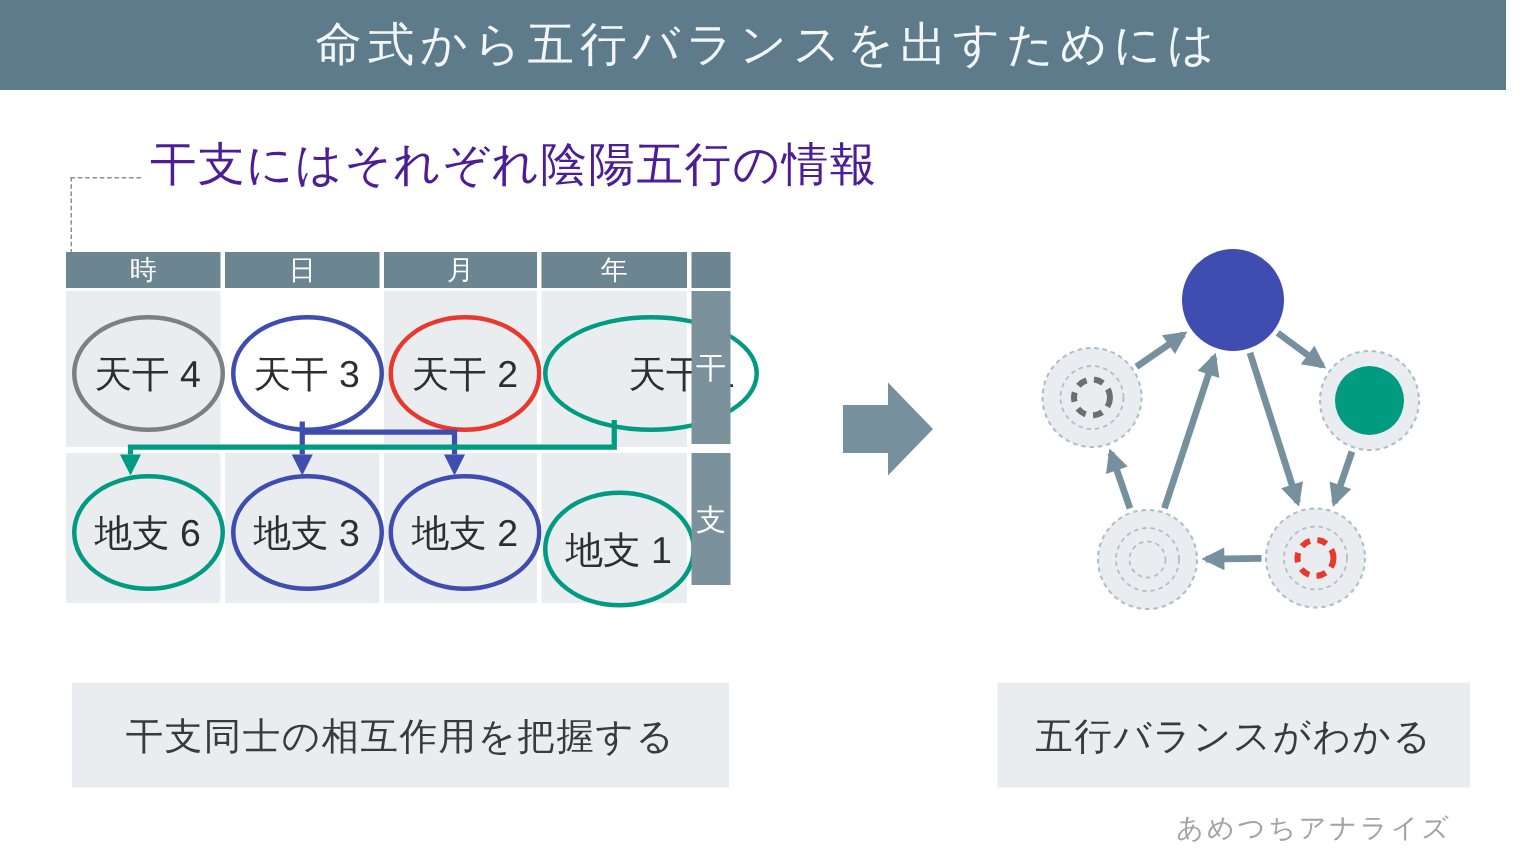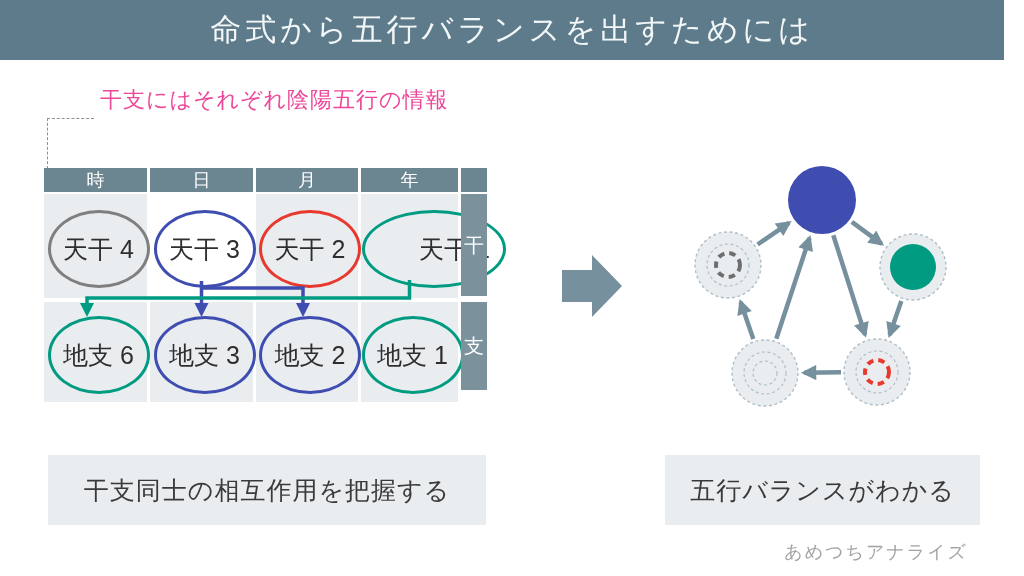--- a/index.html
+++ b/index.html
@@ -2,22 +2,22 @@
 <html><head>
 <meta charset="utf-8">
 <style>
   html,body{margin:0;padding:0;background:#fff;}
   .slide{position:relative;width:1004px;height:576px;background:#ffffff;overflow:hidden;
          font-family:"Liberation Sans","DejaVu Sans",sans-serif;}
   .titlebar{position:absolute;left:0;top:0;width:1024px;height:60px;
             display:flex;align-items:center;justify-content:center;}
   .titlebar span{color:#f2f6f7;font-family:"Liberation Serif","DejaVu Serif",serif;
                  font-size:31px;letter-spacing:4px;font-weight:500;}
-  .annotation{position:absolute;left:100px;top:84px;font-size:22px;line-height:31px;
-              color:#ec4899;letter-spacing:1px;}
+  .annotation{position:absolute;left:100px;top:94px;font-size:31px;line-height:31px;
+              color:#4c1d95;letter-spacing:1px;}
   .bracket{position:absolute;left:47px;top:118px;width:46px;height:50px;
            border-left:1px dashed #8f8f8f;border-top:1px dashed #8f8f8f;}
   .th,.side{position:absolute;display:flex;align-items:center;justify-content:center;
             color:#fff;font-family:"Liberation Serif","DejaVu Serif",serif;}
   .th{font-size:18px;}
   .side{font-size:20px;}
   .cell{position:absolute;}
   .oval{position:absolute;width:96px;height:72px;border:3px solid #3b82f6;border-radius:50%;
         display:flex;align-items:center;justify-content:center;font-size:25px;color:#2e2e2e;}
   .caption{position:absolute;top:455px;height:70px;display:flex;align-items:center;
@@ -55,21 +55,21 @@
       <div class="oval" style="left: 259px; top: 210px; border-color: rgb(232, 57, 47);">天干 2</div>
       <div class="cell" style="left: 361px; top: 194px; width: 97px; height: 104px; background: rgb(233, 237, 240);"></div>
       <div class="oval" style="left: 361.5px; top: 210px; border-color: rgb(1, 155, 130); padding-left: 42px;">天干 1</div>
       <div class="cell" style="left: 44px; top: 302px; width: 103px; height: 100px; background: rgb(233, 237, 240);"></div>
       <div class="oval" style="left: 47.5px; top: 316px; border-color: rgb(1, 155, 130);">地支 6</div>
       <div class="cell" style="left: 150px; top: 302px; width: 103px; height: 100px; background: rgb(233, 237, 240);"></div>
       <div class="oval" style="left: 153.5px; top: 316px; border-color: rgb(63, 77, 177);">地支 3</div>
       <div class="cell" style="left: 256px; top: 302px; width: 102px; height: 100px; background: rgb(233, 237, 240);"></div>
       <div class="oval" style="left: 259px; top: 316px; border-color: rgb(63, 77, 177);">地支 2</div>
       <div class="cell" style="left: 361px; top: 302px; width: 97px; height: 100px; background: rgb(233, 237, 240);"></div>
-      <div class="oval" style="left: 361.5px; top: 316px; border-color: rgb(1, 155, 130);">地支 1</div>
+      <div class="oval" style="left: 361.5px; top: 327px; border-color: rgb(1, 155, 130);">地支 1</div>
       <div class="side" style="left: 461px; top: 194px; width: 26px; height: 102px; background: rgb(123, 146, 157);">干</div>
       <div class="side" style="left: 461px; top: 302px; width: 26px; height: 88px; background: rgb(123, 146, 157);">支</div>
     </div>
 
   <svg class="overlay">
     <g stroke="#3f4db1" stroke-width="3.5" fill="none">
       <polyline points="201.5,281 201.5,303"></polyline>
       <polyline points="201.5,288 303,288 303,303"></polyline>
     </g>
     <polygon points="194.5,303 208.5,303 201.5,317" fill="#3f4db1"></polygon>

